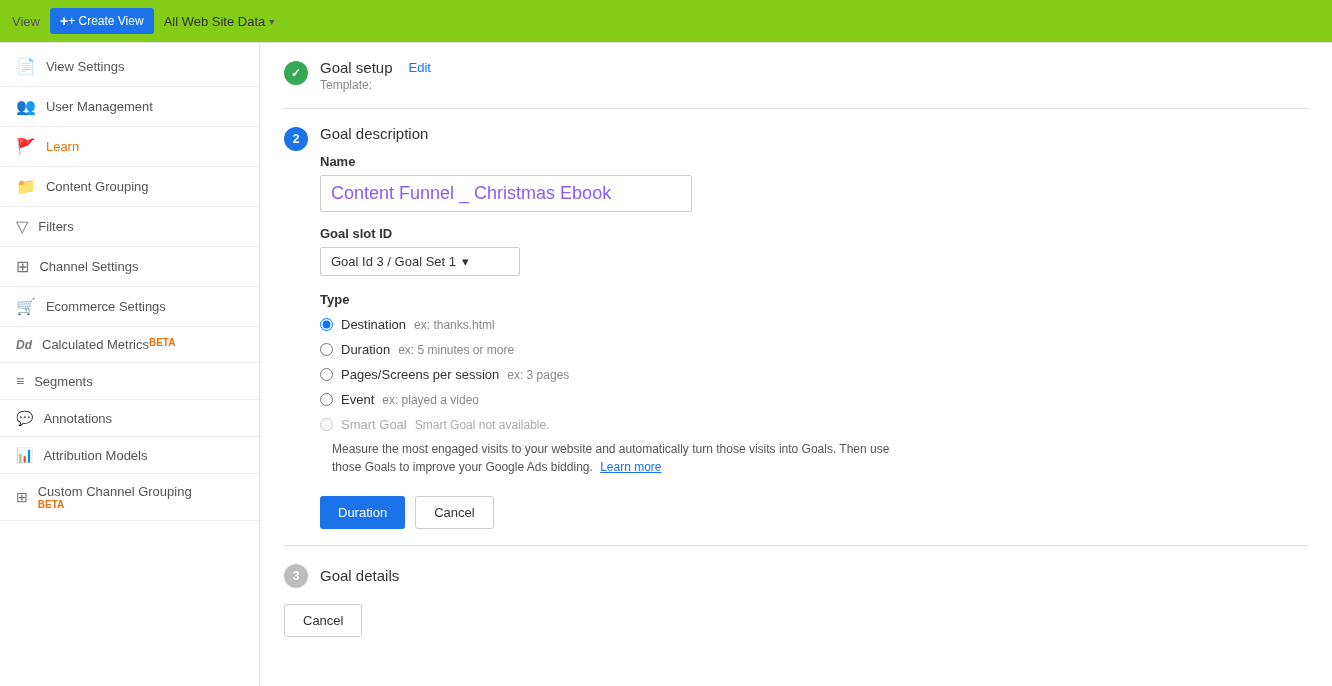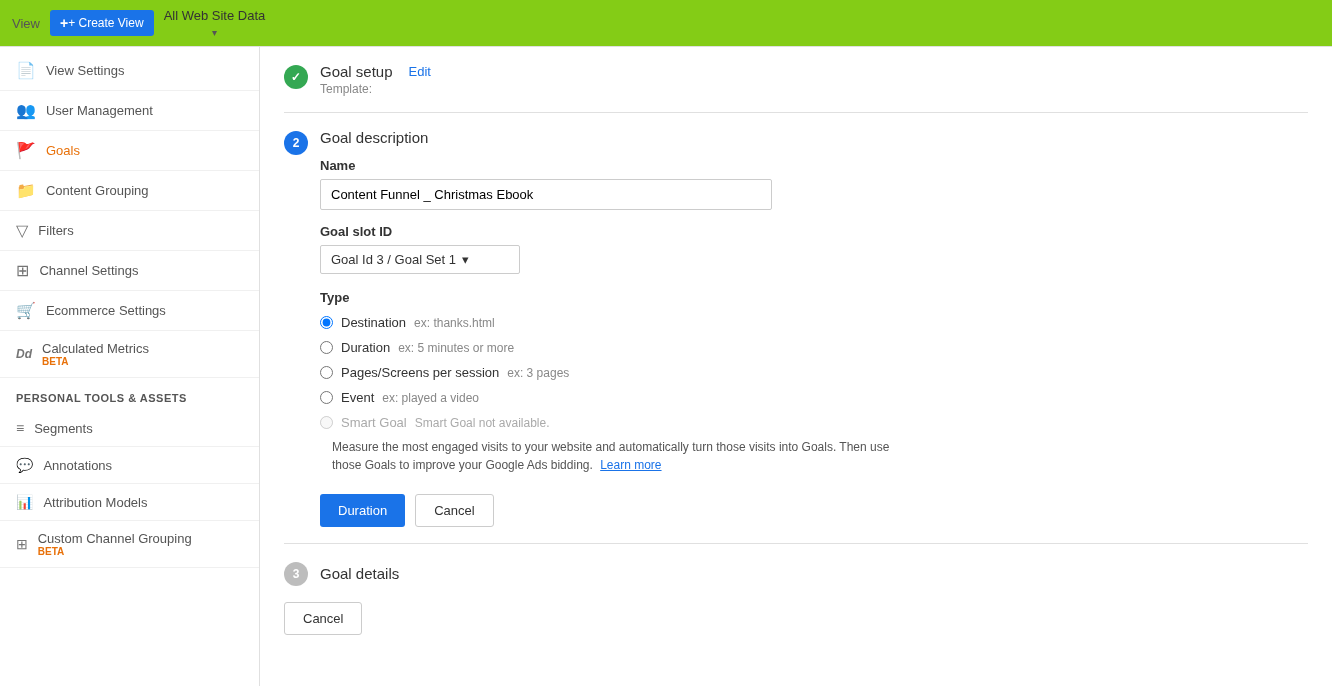--- a/index.html
+++ b/index.html
@@ -6,21 +6,21 @@
     body { font-family: Arial, sans-serif; font-size: 13px; color: #333; background: #fff; display: flex; flex-direction: column; height: 686px; overflow: hidden; }
 
     
     .top-bar {
       display: flex; align-items: center; padding: 8px 12px; border-bottom: 1px solid #e0e0e0; background: #84cc16; gap: 10px; flex-shrink: 0;
     }
     .create-view-btn {
       background: #1a73e8; color: #fff; border: none; border-radius: 3px; padding: 5px 10px; font-size: 12px; cursor: pointer; display: flex; align-items: center; gap: 4px;
     }
     .create-view-btn .plus { font-size: 14px; font-weight: bold; }
-    .view-select-container { display: flex; align-items: center; gap: 4px; flex-direction: column; }
+    .view-select-container { display: flex; align-items: center; gap: 4px; }
     .view-select-text { font-size: 13px; color: #333; }
     .dropdown-arrow { font-size: 10px; color: #555; }
 
     
     .main-layout { display: flex; flex: 1; overflow: hidden; }
 
     
     .sidebar { width: 260px; border-right: 1px solid #e0e0e0; overflow-y: auto; flex-shrink: 0; padding-top: 4px; }
     .sidebar-item {
       display: flex; align-items: center; gap: 10px; padding: 10px 16px; cursor: pointer; color: #555; font-size: 13px; border-bottom: 1px solid #f0f0f0;
@@ -48,21 +48,21 @@
     
     .step1-header { display: flex; align-items: center; gap: 8px; }
 
     
     .step-divider { border: none; border-top: 1px solid #e0e0e0; margin: 8px 0 16px 0; }
 
     
     .section-body { padding-left: 36px; }
     .field-label { font-size: 13px; font-weight: bold; color: #333; margin-bottom: 6px; }
     .text-input {
-      width: 452px; padding: 7px 10px; border: 1px solid #ccc; border-radius: 2px; font-size: 13px; color: #000000; outline: none;
+      width: 372px; padding: 7px 10px; border: 1px solid #ccc; border-radius: 2px; font-size: 18px; color: #8b5cf6; outline: none;
     }
 
     .goal-slot-label { font-size: 13px; font-weight: bold; color: #333; margin-top: 14px; margin-bottom: 6px; }
     .goal-slot-select {
       display: flex; align-items: center; border: 1px solid #ccc; border-radius: 2px; padding: 6px 10px; font-size: 13px; color: #333; cursor: pointer; background: #fff; gap: 6px; width: 200px;
     }
 
     
     .type-label { font-size: 13px; font-weight: bold; color: #333; margin-top: 16px; margin-bottom: 10px; }
     .radio-group { display: flex; flex-direction: column; gap: 10px; }
@@ -113,47 +113,46 @@
     <div class="sidebar-item">
       <span class="icon">📄</span>
       <span>View Settings</span>
     </div>
     <div class="sidebar-item">
       <span class="icon">👥</span>
       <span>User Management</span>
     </div>
     <div class="sidebar-item active">
       <span class="icon">🚩</span>
-      <span>Goals</span>
+      <span>Learn</span>
     </div>
     <div class="sidebar-item">
       <span class="icon">📁</span>
       <span>Content Grouping</span>
     </div>
     <div class="sidebar-item">
       <span class="icon">▽</span>
       <span>Filters</span>
     </div>
     <div class="sidebar-item">
       <span class="icon">⊞</span>
       <span>Channel Settings</span>
     </div>
     <div class="sidebar-item">
       <span class="icon">🛒</span>
       <span>Ecommerce Settings</span>
     </div>
     <div class="sidebar-item">
       <span class="icon" style="font-size:12px;font-style:italic;font-weight:bold;color:#757575;">Dd</span>
-      <span style="display:flex;flex-direction:column;">
+      <span style="display:flex;flex-direction:row;">
         <span>Calculated Metrics</span>
         <span style="font-size:10px;color:#e8710a;font-weight:bold;">BETA</span>
       </span>
     </div>
 
-    <div class="section-header">PERSONAL TOOLS &amp; ASSETS</div>
 
     <div class="sidebar-item">
       <span class="icon" style="font-size:14px;">≡</span>
       <span>Segments</span>
     </div>
     <div class="sidebar-item">
       <span class="icon" style="font-size:14px;">💬</span>
       <span>Annotations</span>
     </div>
     <div class="sidebar-item">

